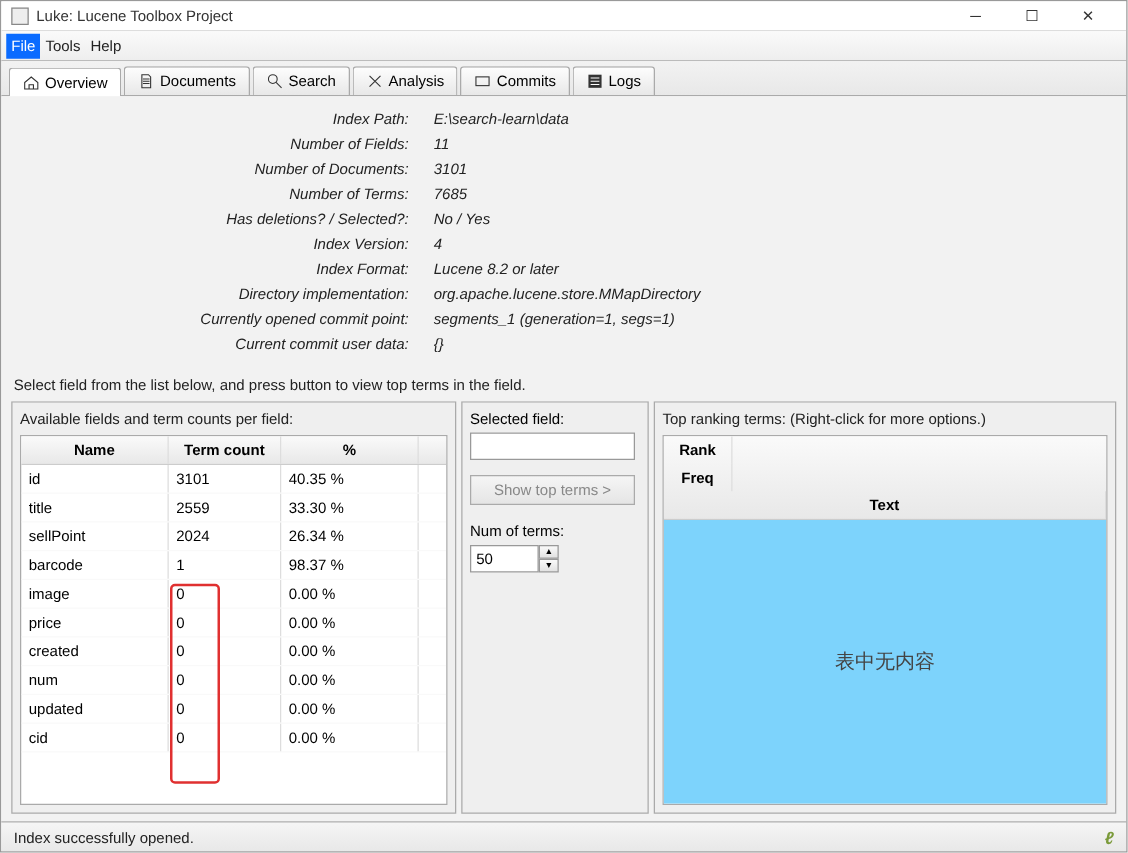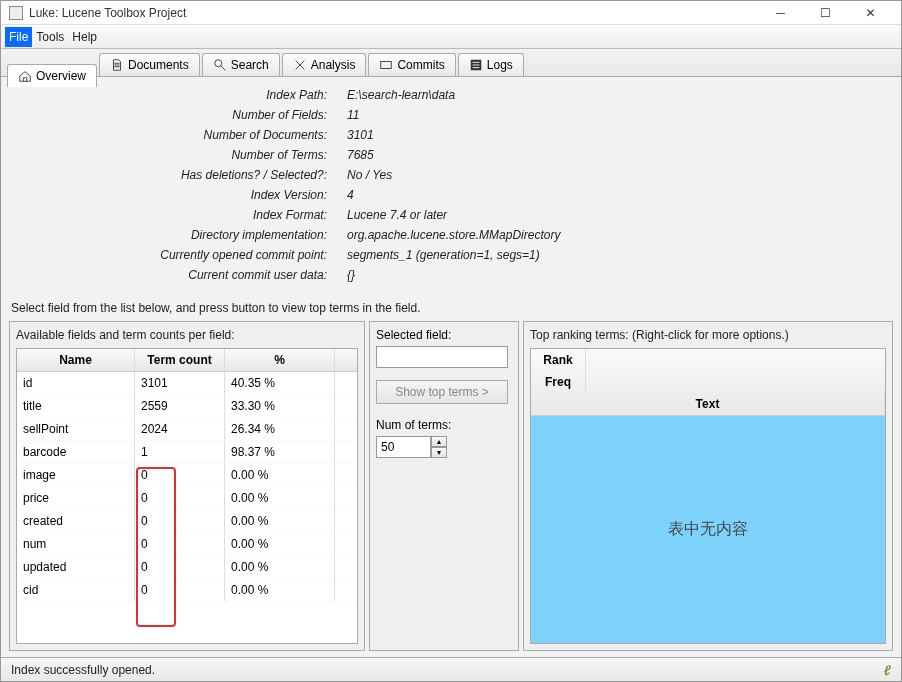--- a/index.html
+++ b/index.html
@@ -6,21 +6,21 @@
 body { font-family: "Segoe UI", Tahoma, sans-serif; font-size: 12px; background: #fff; width: 902px; height: 682px; overflow: hidden; display: flex; flex-direction: column; border: 1px solid #999; }
 .titlebar { height: 24px; background: #fff; display: flex; align-items: center; padding: 0 8px; border-bottom: 1px solid #ddd; }
 .titlebar .appicon { width: 14px; height: 14px; border: 1px solid #888; background: #eee; margin-right: 6px; }
 .titlebar .title { flex: 1; font-size: 12px; color: #333; }
 .winbtn { width: 45px; height: 30px; display: flex; align-items: center; justify-content: center; font-size: 12px; color: #333; }
 .menubar { height: 24px; background: linear-gradient(#fafafa,#eee); display: flex; align-items: center; padding: 0 4px; border-bottom: 1px solid #bbb; }
 .menuitem { padding: 3px 4px; font-size: 12px; color: #222; }
 .menuitem.active { background: #0a6bff; color: #fff; }
 .tabbar { background: linear-gradient(#f2f2f2,#e8e8e8); border-bottom: 1px solid #aaa; padding: 4px 6px 0 6px; display: flex; gap: 2px; }
 .tab { display: flex; align-items: center; gap: 4px; padding: 4px 10px; border: 1px solid #aaa; border-bottom: none; background: linear-gradient(#fdfdfd,#e8e8e8); border-radius: 3px 3px 0 0; font-size: 12px; }
-.tab.active { background: #fff; position: relative; top: 11px; }
+.tab.active { background: #fff; position: relative; top: 1px; }
 .tab svg, .tab .ico { width: 14px; height: 14px; }
 .content { flex: 1; display: flex; flex-direction: column; background: #f2f2f2; padding: 0; overflow: hidden; }
 .info-area { padding: 8px 0 10px 0; }
 .info-row { display: flex; padding: 3px 16px; font-style: italic; }
 .info-label { width: 330px; text-align: right; padding-right: 20px; color: #222; }
 .info-val { color: #222; }
 .instruction { padding: 6px 10px; color: #222; }
 .panels { flex: 1; display: flex; gap: 4px; padding: 0 8px 6px 8px; overflow: hidden; }
 .panel { border: 1px solid #aaa; background: #efefef; display: flex; flex-direction: column; padding: 6px; }
 .panel-left { width: 356px; }
@@ -130,21 +130,21 @@
       <div class="info-row">
         <div class="info-label">Has deletions? / Selected?:</div>
         <div class="info-val">No / Yes</div>
       </div>
       <div class="info-row">
         <div class="info-label">Index Version:</div>
         <div class="info-val">4</div>
       </div>
       <div class="info-row">
         <div class="info-label">Index Format:</div>
-        <div class="info-val">Lucene 7.4 or later</div>
+        <div class="info-val">Lucene 8.2 or later</div>
       </div>
       <div class="info-row">
         <div class="info-label">Directory implementation:</div>
         <div class="info-val">org.apache.lucene.store.MMapDirectory</div>
       </div>
       <div class="info-row">
         <div class="info-label">Currently opened commit point:</div>
         <div class="info-val">segments_1 (generation=1, segs=1)</div>
       </div>
       <div class="info-row">

